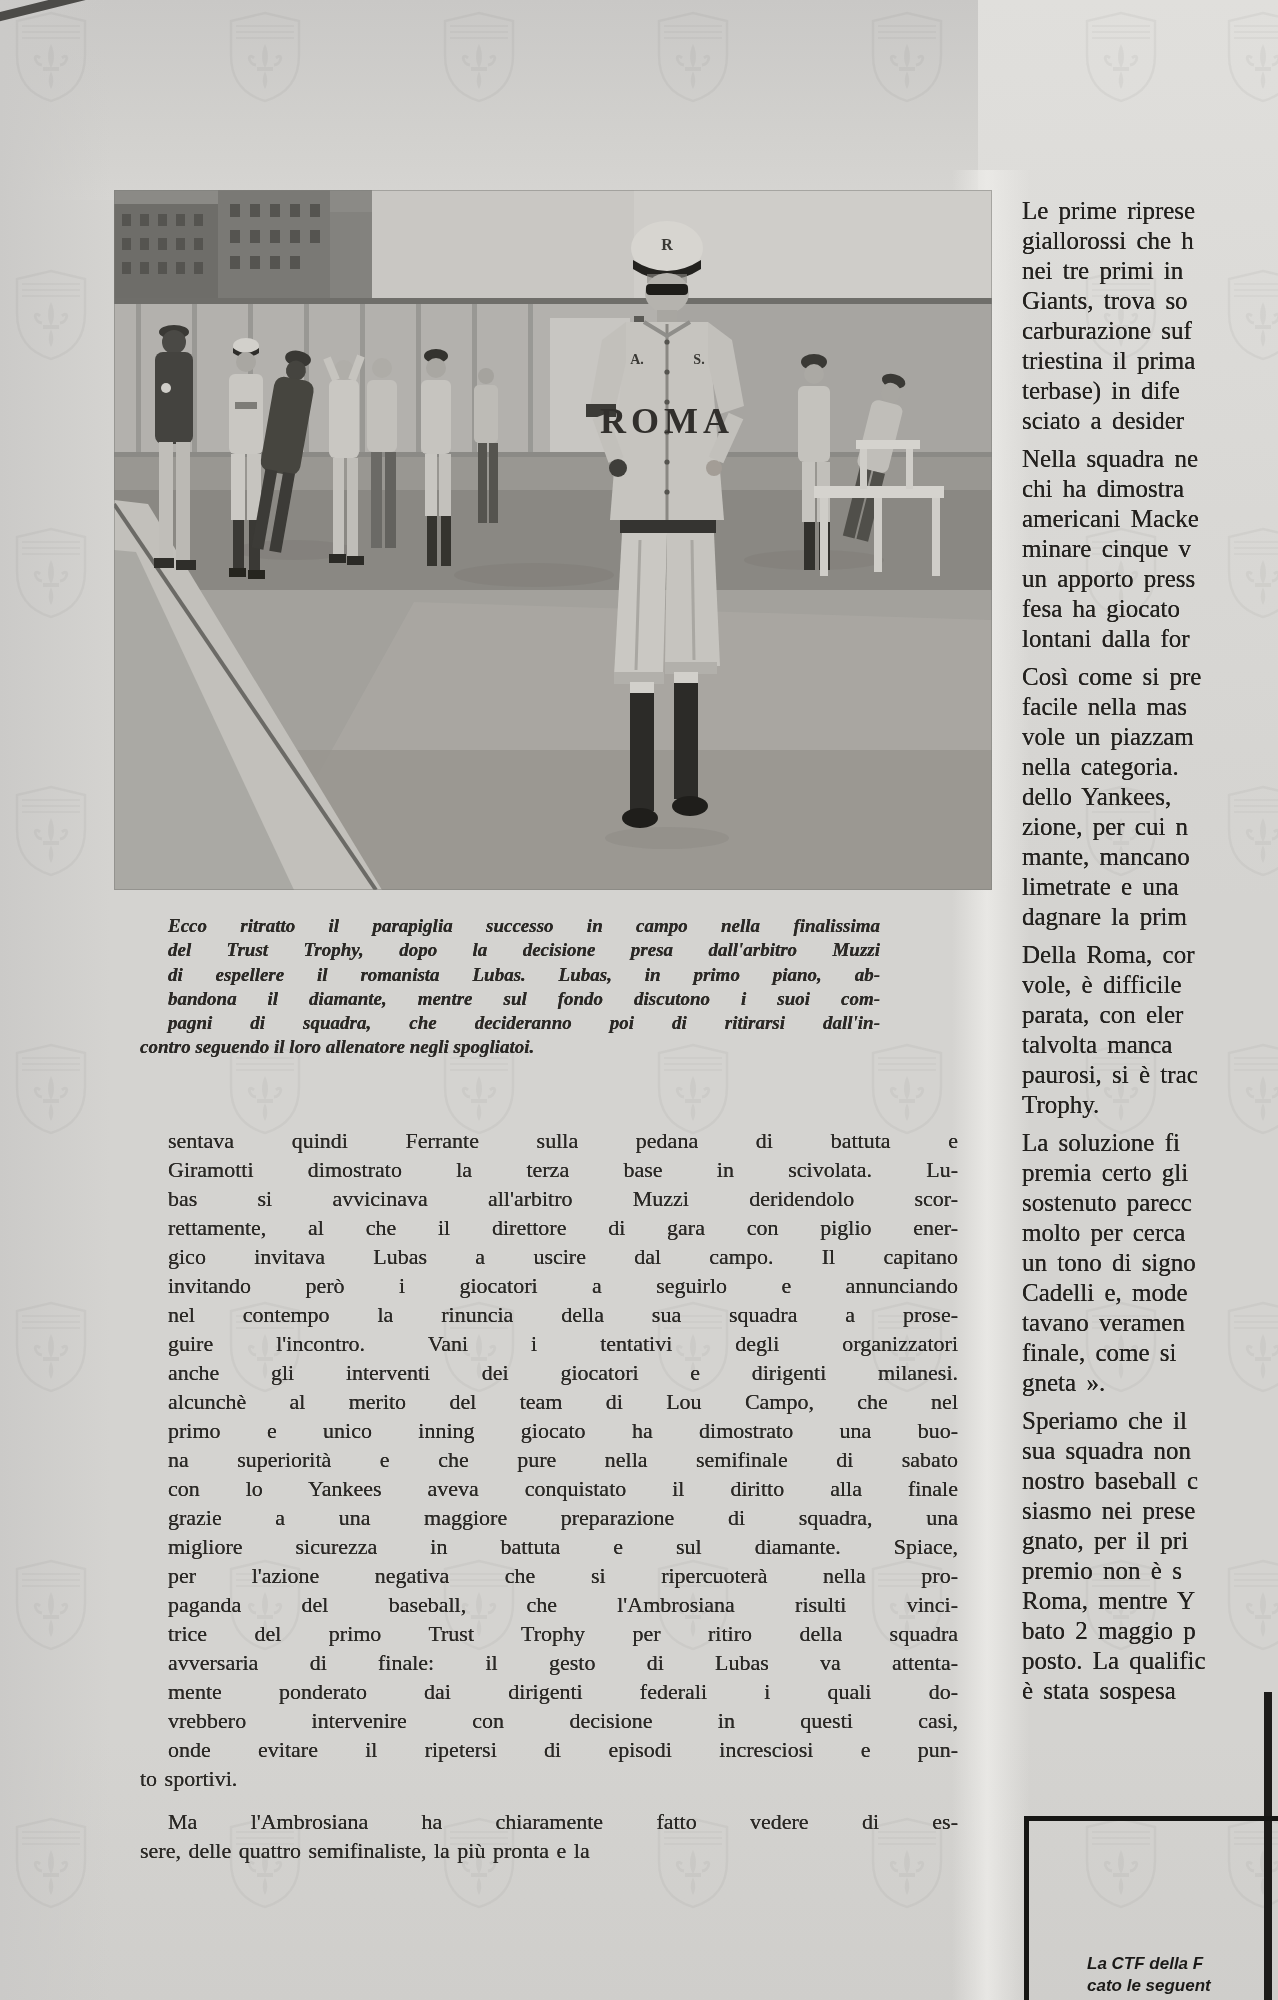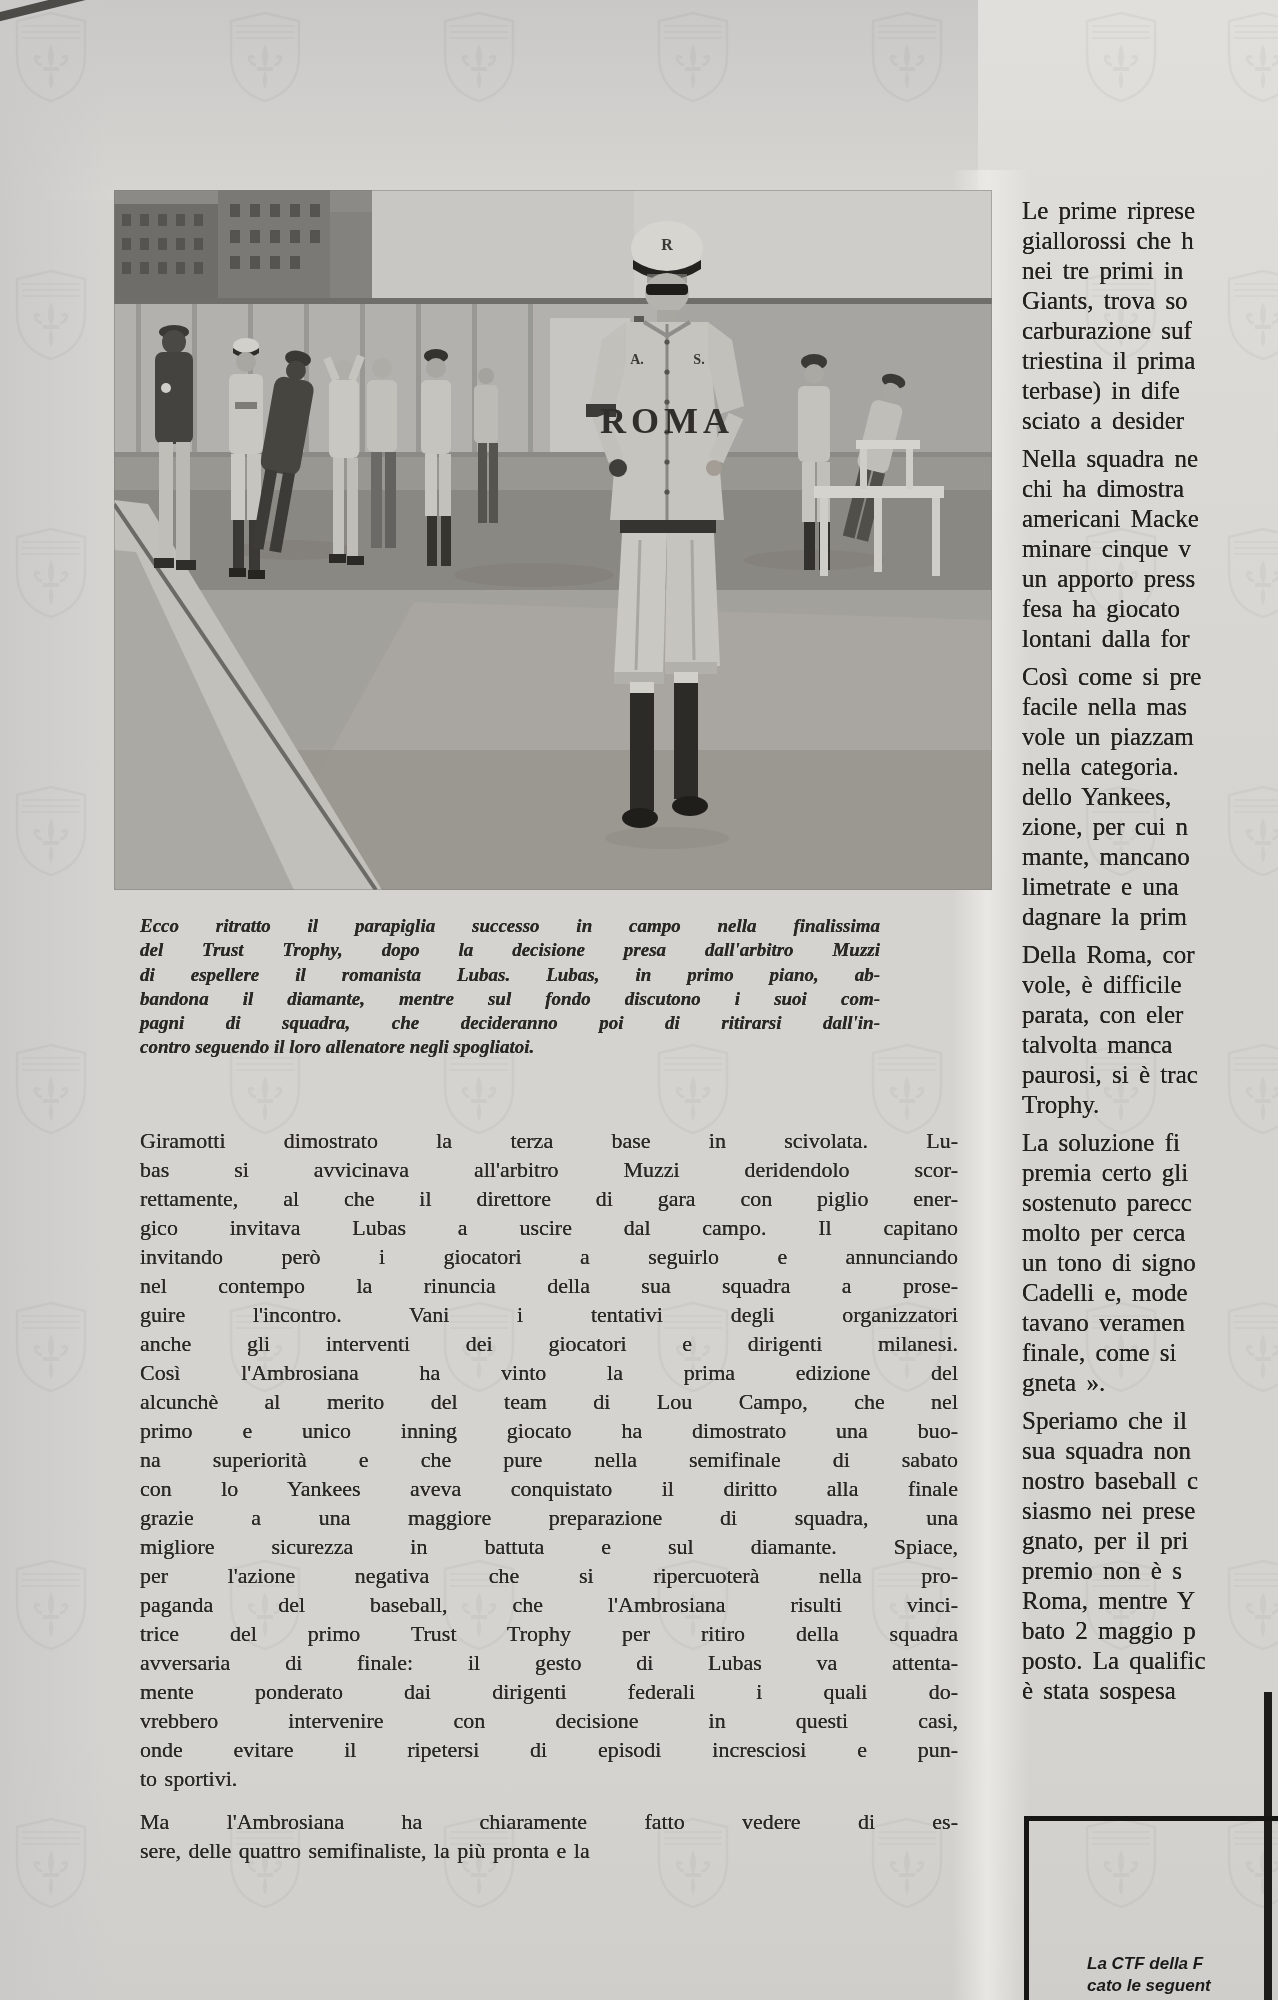--- a/index.html
+++ b/index.html
@@ -34,21 +34,21 @@
   
   .col-left{position:absolute;left:140px;top:1126px;width:818px;
     font-size:22px;line-height:29px;text-shadow:0 0 .4px #2a2824;word-spacing:2px;}
   .col-right{position:absolute;left:1022px;top:196px;width:320px;
     font-size:25px;line-height:30px;color:#23211e;
     text-shadow:0 0 .6px #23211e;word-spacing:4px;white-space:nowrap;}
   .para{margin:0;}
   .col-left .para + .para{margin-top:14px;}
   .col-right .para + .para{margin-top:8px;}
   .ln{min-height:1em;}
-  .ln.j{text-align:justify;text-align-last:justify;}
+  .ln.j{text-align:justify;text-align-last:justify;margin-left:28px;}
   
   .ctf-box{position:absolute;left:1024px;top:1816px;width:290px;height:210px;
     border:5px solid #161614;}
   .ctf-text{position:absolute;left:58px;top:132px;
     font-family:"Liberation Sans","DejaVu Sans",sans-serif;
     font-weight:bold;font-size:17px;line-height:22px;color:#1b1a18;font-style:italic;}
   .right-rule{position:absolute;left:1264px;top:1692px;width:8px;height:308px;background:#1d1c1a;}
 </style>
 </head>
 <body>
@@ -811,29 +811,29 @@
       <div class="ln j">Ecco ritratto il parapiglia successo in campo nella finalissima</div>
       <div class="ln j">del Trust Trophy, dopo la decisione presa dall'arbitro Muzzi</div>
       <div class="ln j">di espellere il romanista Lubas. Lubas, in primo piano, ab-</div>
       <div class="ln j">bandona il diamante, mentre sul fondo discutono i suoi com-</div>
       <div class="ln j">pagni di squadra, che decideranno poi di ritirarsi dall'in-</div>
       <div class="ln">contro seguendo il loro allenatore negli spogliatoi.</div>
     </div>
 
   <div class="col-left">
       <div class="para">
+        <div class="ln j">sentava quindi Ferrante sulla pedana di battuta e</div>
         <div class="ln j">Giramotti dimostrato la terza base in scivolata. Lu-</div>
         <div class="ln j">bas si avvicinava all'arbitro Muzzi deridendolo scor-</div>
         <div class="ln j">rettamente, al che il direttore di gara con piglio ener-</div>
         <div class="ln j">gico invitava Lubas a uscire dal campo. Il capitano</div>
         <div class="ln j">invitando però i giocatori a seguirlo e annunciando</div>
         <div class="ln j">nel contempo la rinuncia della sua squadra a prose-</div>
         <div class="ln j">guire l'incontro. Vani i tentativi degli organizzatori</div>
         <div class="ln j">anche gli interventi dei giocatori e dirigenti milanesi.</div>
-        <div class="ln j">Così l'Ambrosiana ha vinto la prima edizione del</div>
         <div class="ln j">alcunchè al merito del team di Lou Campo, che nel</div>
         <div class="ln j">primo e unico inning giocato ha dimostrato una buo-</div>
         <div class="ln j">na superiorità e che pure nella semifinale di sabato</div>
         <div class="ln j">con lo Yankees aveva conquistato il diritto alla finale</div>
         <div class="ln j">grazie a una maggiore preparazione di squadra, una</div>
         <div class="ln j">migliore sicurezza in battuta e sul diamante. Spiace,</div>
         <div class="ln j">per l'azione negativa che si ripercuoterà nella pro-</div>
         <div class="ln j">paganda del baseball, che l'Ambrosiana risulti vinci-</div>
         <div class="ln j">trice del primo Trust Trophy per ritiro della squadra</div>
         <div class="ln j">avversaria di finale: il gesto di Lubas va attenta-</div>

